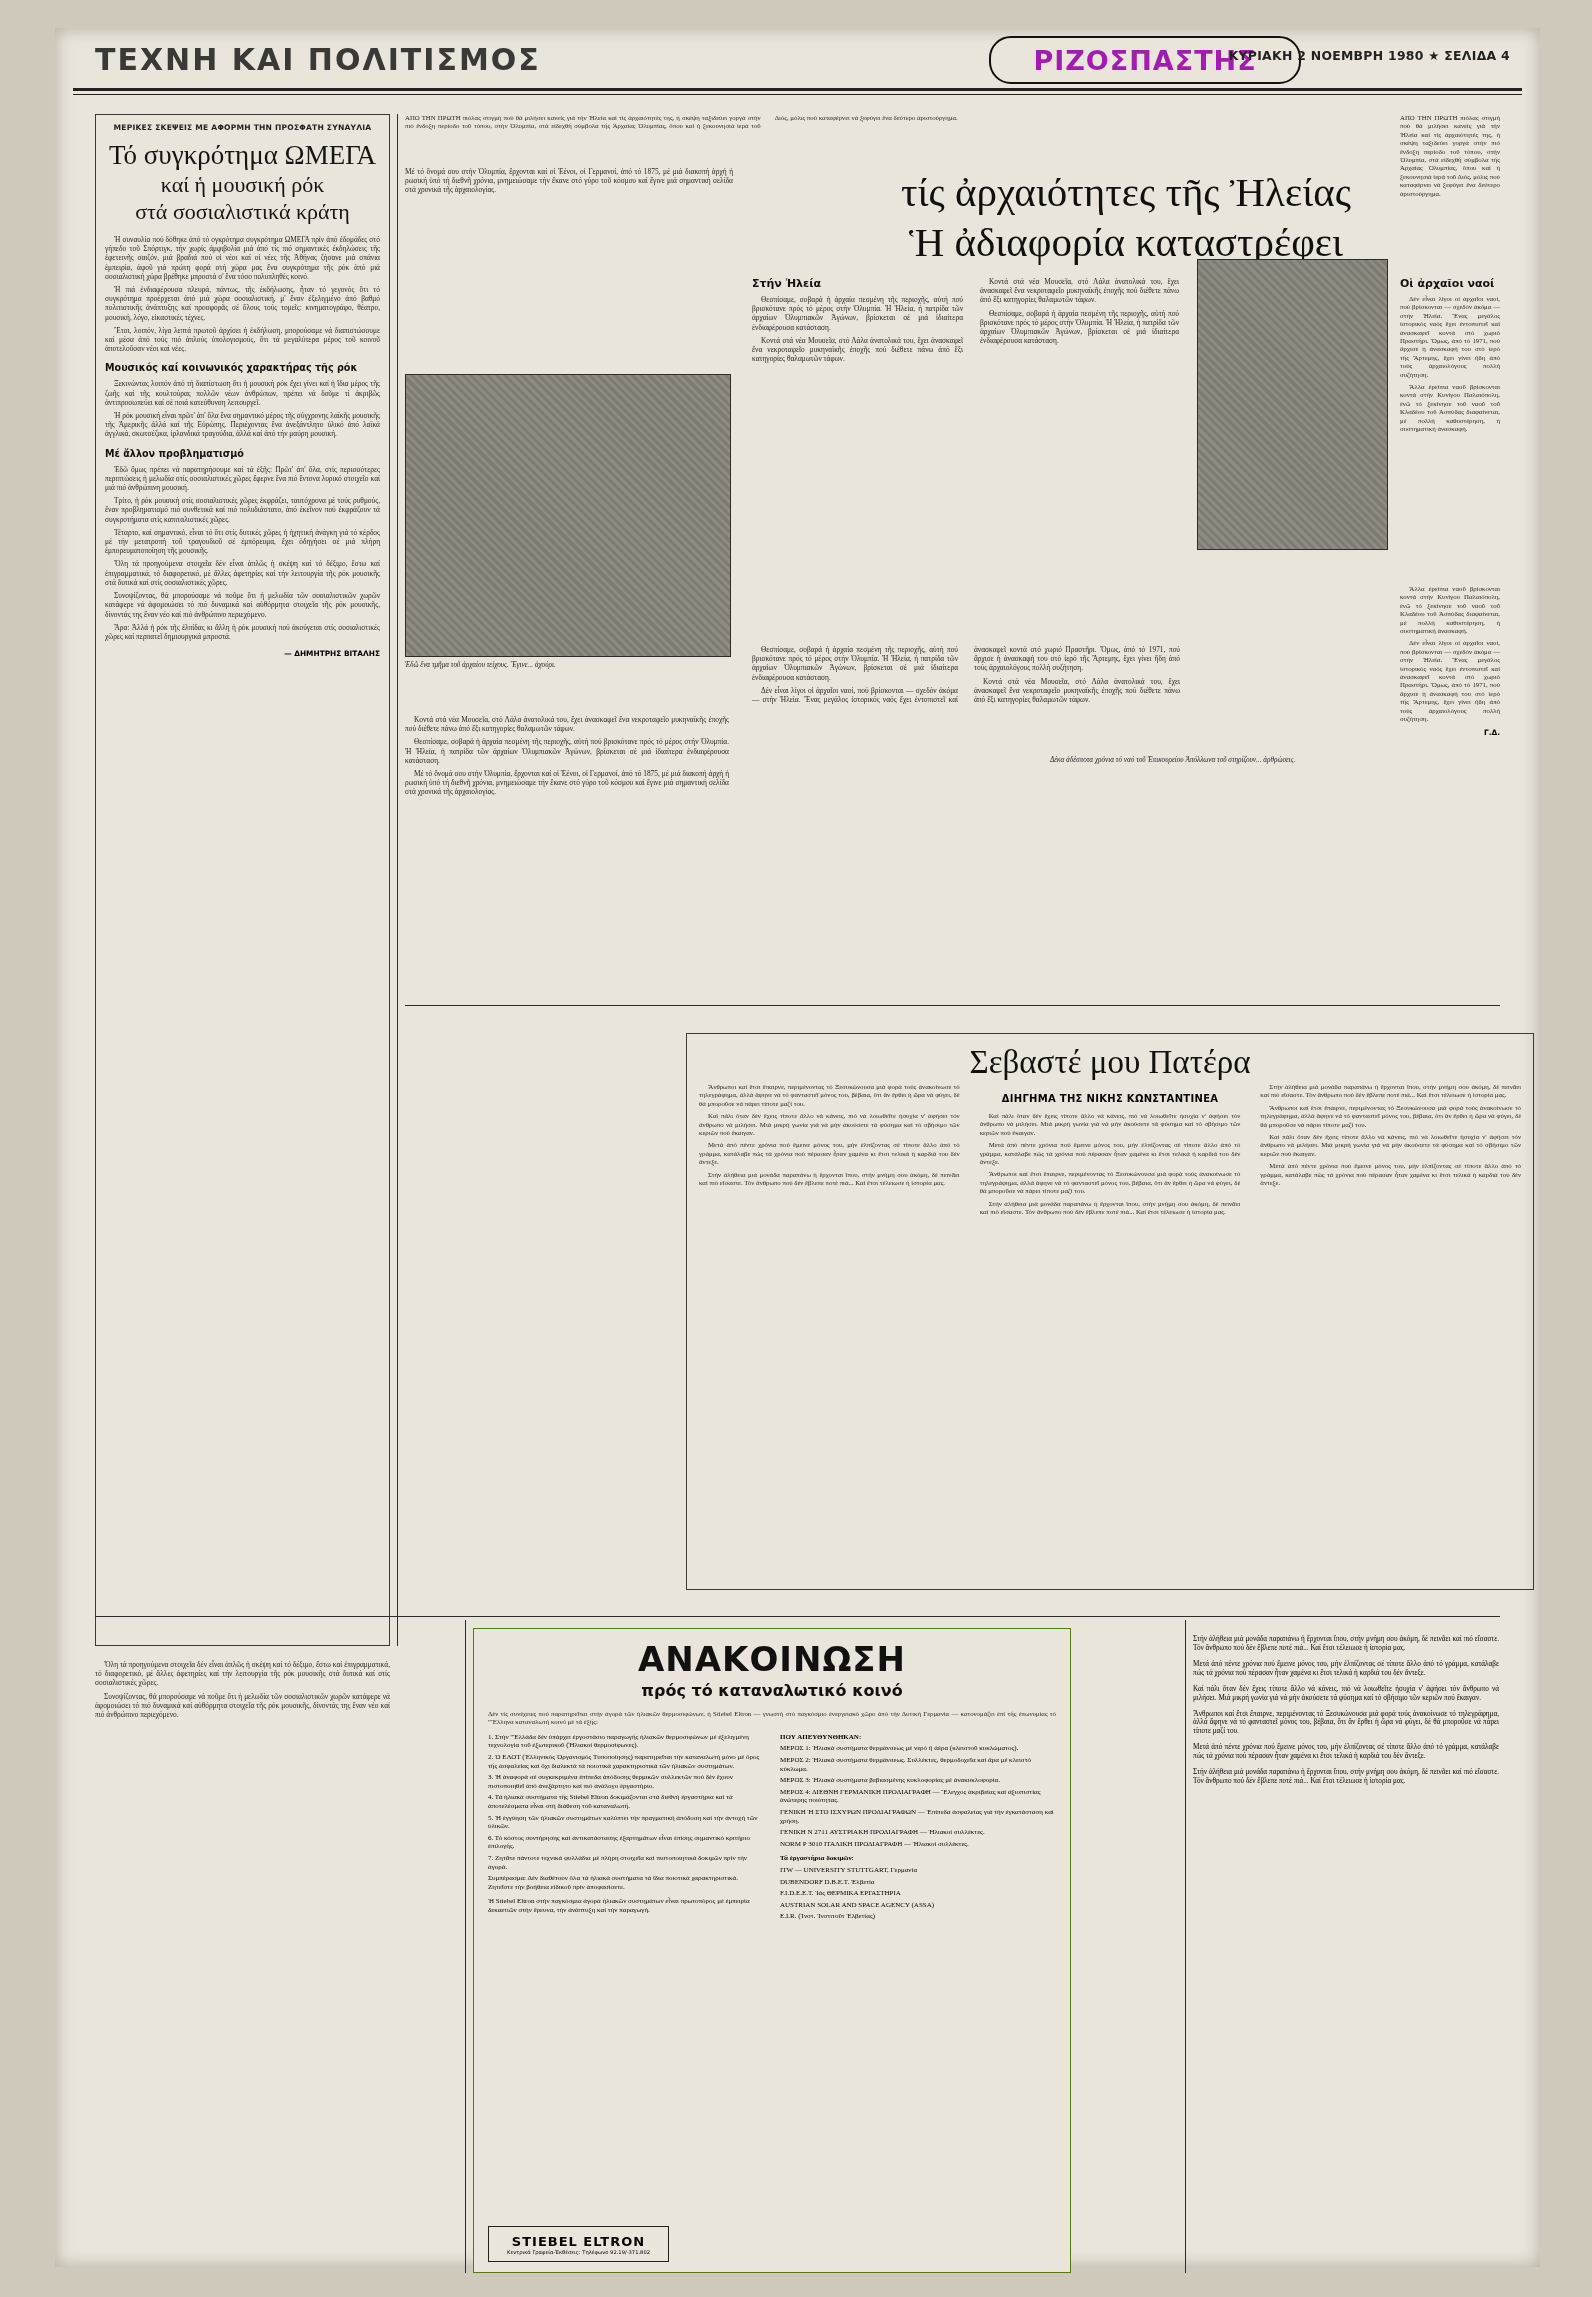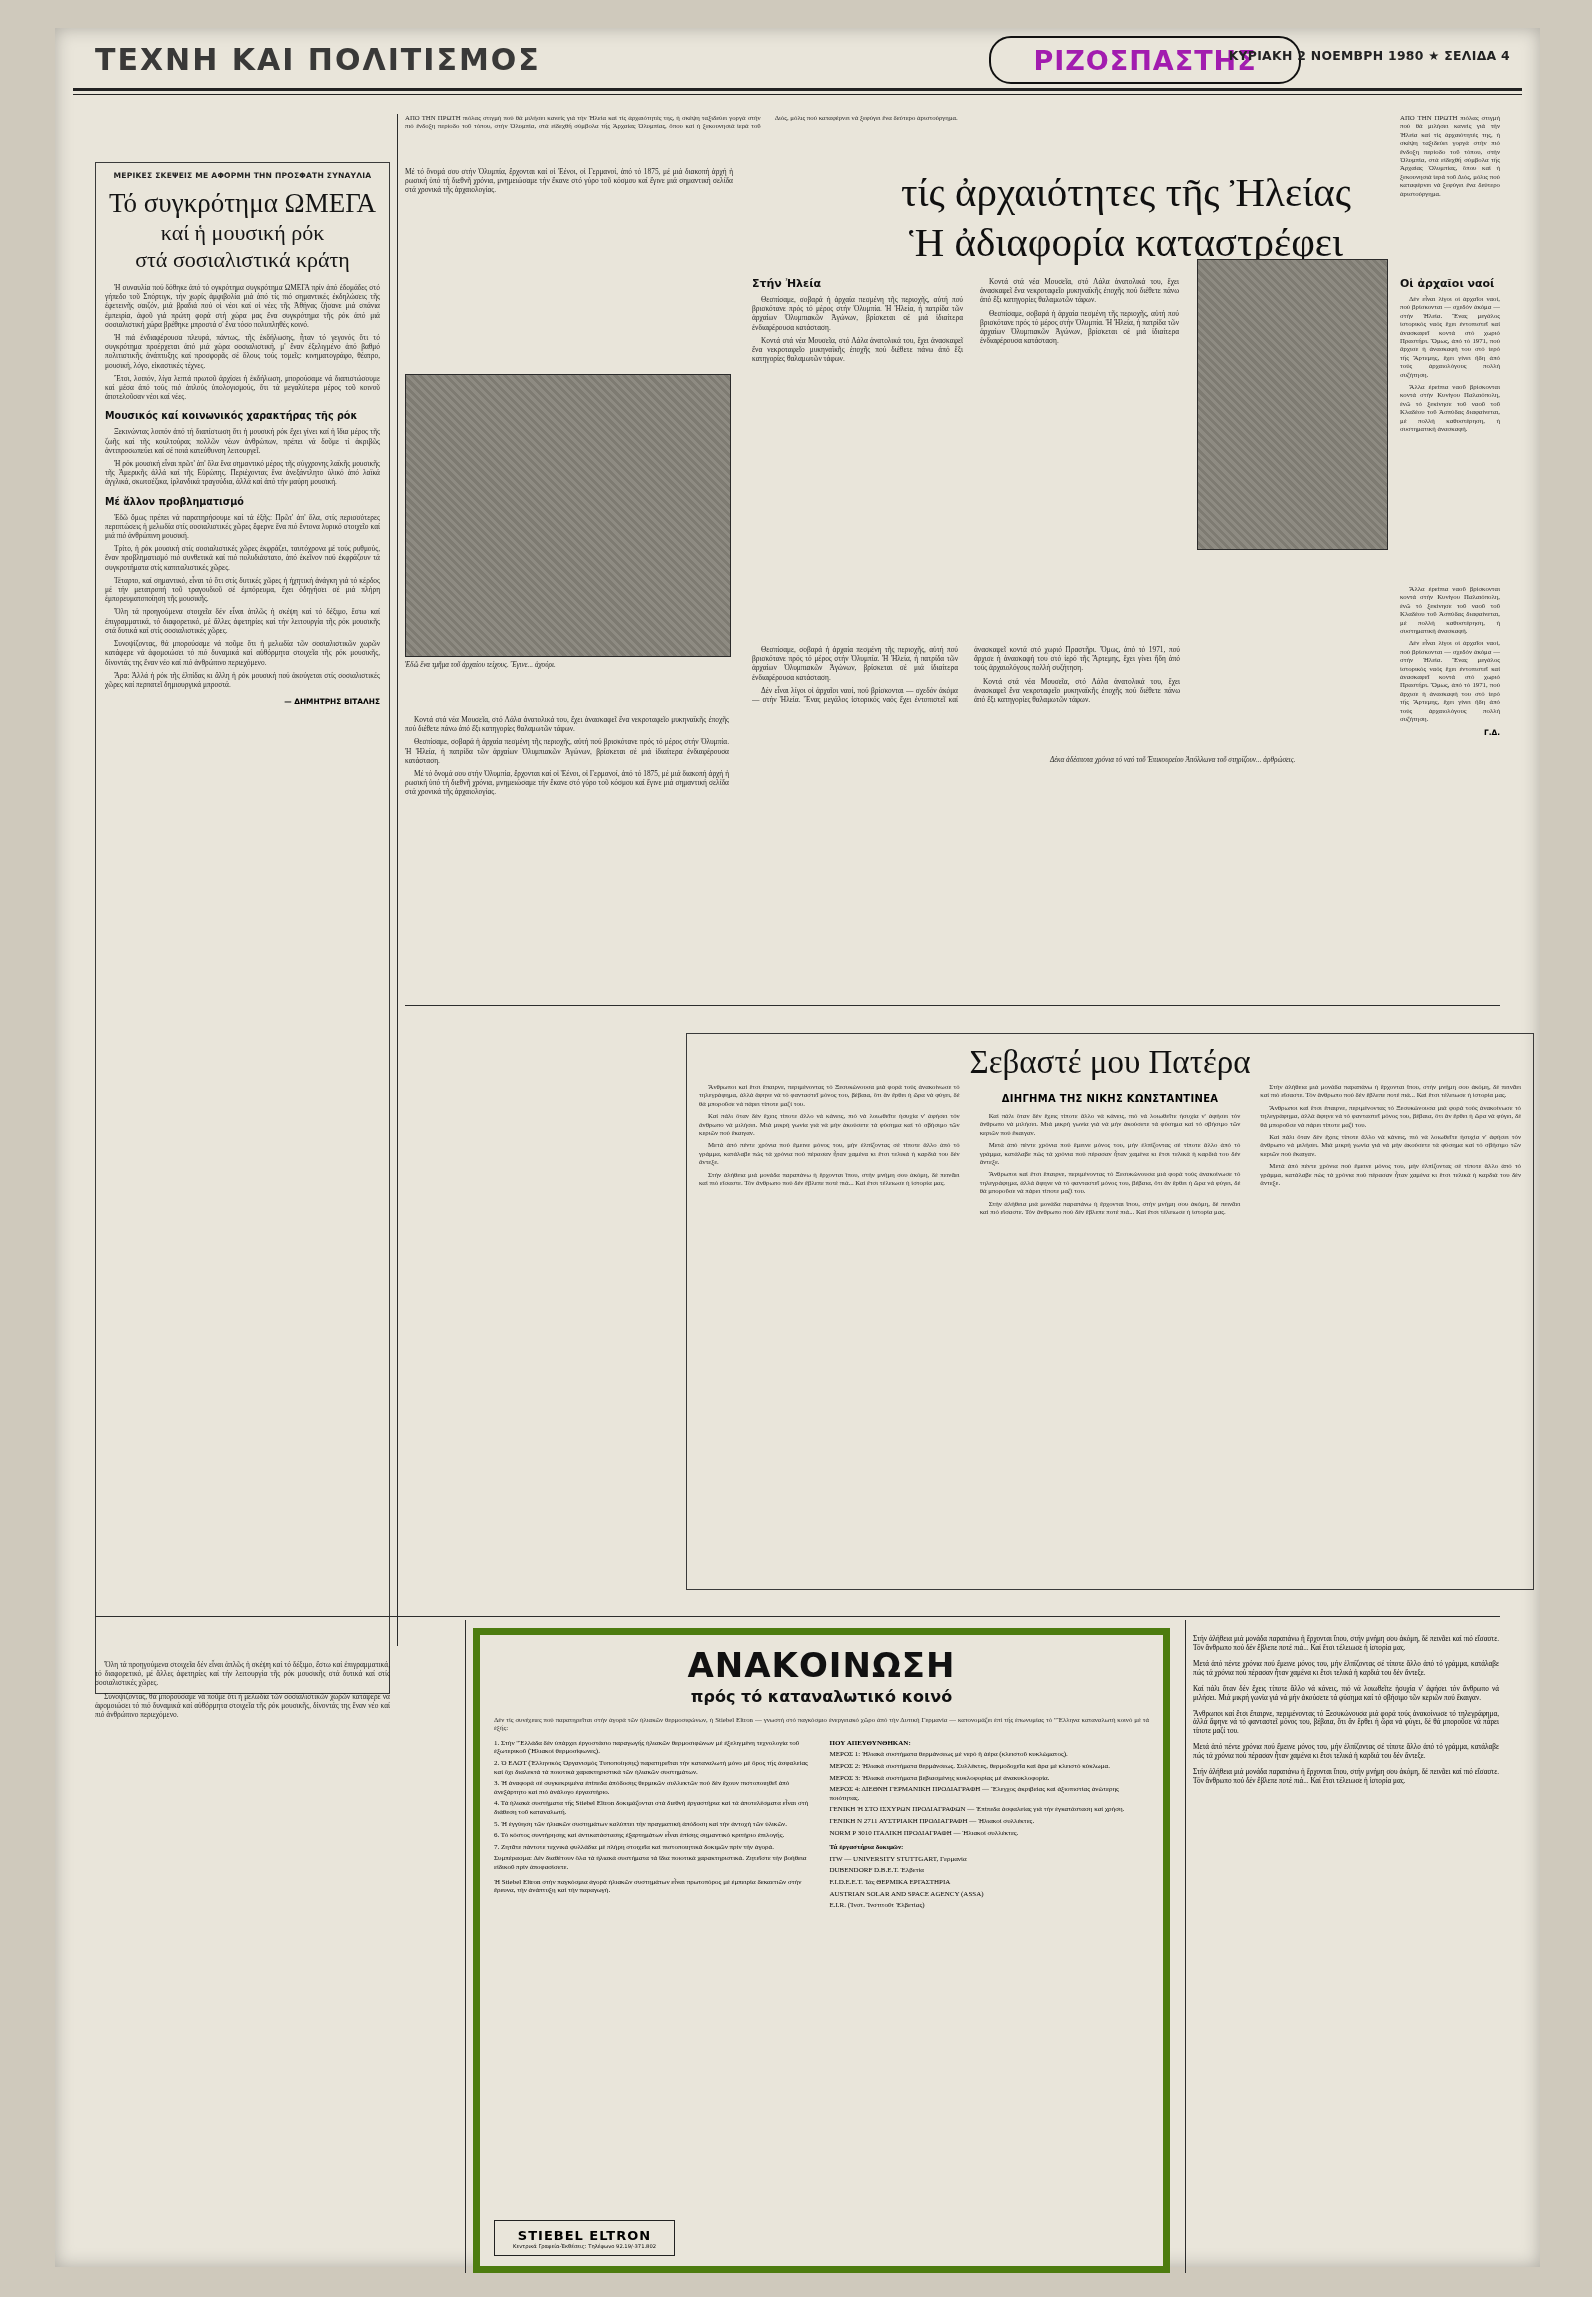--- a/index.html
+++ b/index.html
@@ -42,21 +42,21 @@
   .col-text{
     font-size:7.4px;line-height:9.2px;text-align:justify;color:#242424;
     font-family:"Liberation Serif", serif;
     hyphens:auto;
   }
   .col-text p{margin:0 0 4px 0;text-indent:9px;}
   .tiny{font-size:6.8px;line-height:8.4px;}
   
   .box1{
     position:absolute;left:40px;top:86px;width:295px;height:1532px;
-    border:1px solid #3a3a3a;padding:8px 9px;box-sizing:border-box;background:#e9e5da;margin-top:48px;
+    border:1px solid #3a3a3a;padding:8px 9px;box-sizing:border-box;background:#e9e5da;
   }
   .kicker{
     font-family:"DejaVu Sans", sans-serif;font-size:7.6px;font-weight:bold;
     letter-spacing:0.2px;color:#222;margin-bottom:8px;text-align:center;
   }
   .title-serif{
     font-family:"Liberation Serif", serif;text-align:center;color:#151515;
   }
   .t1a{font-size:27px;line-height:31px;}
   .t1b{font-size:22px;line-height:27px;}
@@ -114,22 +114,22 @@
   .lit-title{
     font-family:"Liberation Serif", serif;font-size:33px;color:#111;
     text-align:center;margin:0 0 2px 0;
   }
   .lit-sub{
     font-family:"DejaVu Sans", sans-serif;font-size:10px;font-weight:bold;
     text-align:center;margin:10px 0 8px 0;letter-spacing:0.3px;
   }
   
   .ann-box{
-    position:absolute;left:418px;top:1600px;width:697px;height:645px;
-    border:7px solid #4d7c0f;box-sizing:border-box;padding:10px 14px;background:#e9e5da;
+    position:absolute;left:418px;top:1600px;width:598px;height:645px;
+    border:1px solid #4d7c0f;box-sizing:border-box;padding:10px 14px;background:#e9e5da;
   }
   .ann-title{
     font-family:"DejaVu Sans", sans-serif;font-weight:bold;font-size:34px;
     text-align:center;color:#111;letter-spacing:1px;margin-bottom:2px;
   }
   .ann-sub{
     font-family:"DejaVu Sans", sans-serif;font-weight:bold;font-size:16px;
     text-align:center;color:#111;margin-bottom:10px;
   }
   .ann-cols{display:flex;gap:16px;}

